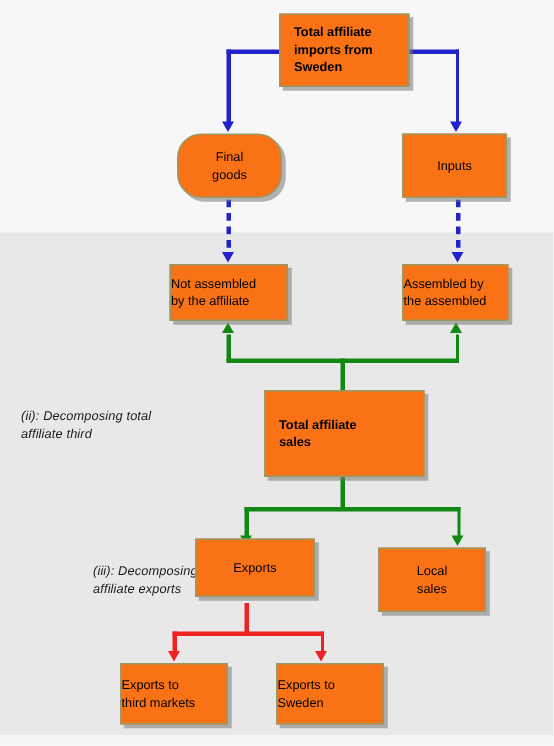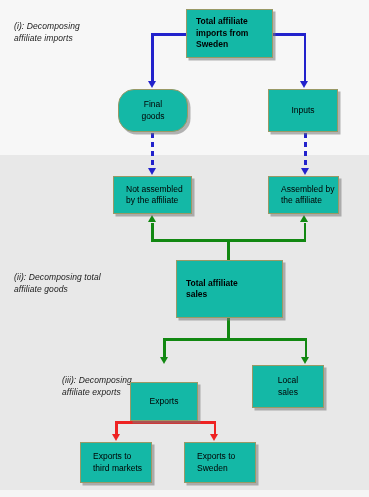--- a/index.html
+++ b/index.html
@@ -34,38 +34,38 @@
     line-height: 12px;
     color: #1a1a1a;
     letter-spacing: 0.1px;
     white-space: pre-line;
   }
 
   
   .box {
     position: absolute;
     box-sizing: border-box;
-    background: #14b8a6;
+    background: #f97316;
     border: 1px solid #999966;
     box-shadow: 2.5px 2.5px 0 rgba(120,120,120,0.55);
     display: flex;
     align-items: center;
     justify-content: flex-start;
     color: #000000;
     font-size: 8.5px;
     line-height: 11.5px;
     white-space: pre-line;
     z-index: 3;
   }
   .box > span { display: block; }
   .box.center { justify-content: center; text-align: center; }
   .box.left   { justify-content: flex-start; text-align: left; }
   .box.bold   { font-weight: bold; }
   .box.pad    { padding-left: 9px; }
-  .box.pad2   { padding-left: 12px; }
+  .box.pad2   { padding-left: 0; }
 
   
   .ln { position: absolute; z-index: 2; }
   .ln.blue-solid  { background: #2222cc; }
   .ln.green       { background: #118811; }
   .ln.red         { background: #ee2222; }
 
   .dash-v {
     position: absolute;
     z-index: 2;
@@ -96,22 +96,20 @@
 </style>
 </head>
 <body>
 
 <div id="canvas">
 
   <div class="band band-top"></div>
   <div class="band band-gray"></div>
   <div class="band band-bottom"></div>
 
-  <div class="caption" style="left:14px; top:20px; width:104px;">(i):  Decomposing
-affiliate imports</div>
 
   <div class="ln blue-solid" style="left:151px; top:33px; width:72px; height:2.5px;"></div>
   <div class="ln blue-solid" style="left:234px; top:33px; width:72px; height:2.5px;"></div>
 
   <div class="ln blue-solid" style="left:151px; top:33px; width:2.5px; height:49px;"></div>
   <div class="ln blue-solid" style="left:303.5px; top:33px; width:2.5px; height:49px;"></div>
   <div class="arr down c-blue" style="left:147.7px; top:81px;"></div>
   <div class="arr down c-blue" style="left:300.2px; top:81px;"></div>
 
   <div class="box bold left pad" style="left:186px; top:9px; width:87px; height:49px;">
@@ -134,49 +132,49 @@
   <div class="arr down c-blue" style="left:148.3px; top:168px;"></div>
   <div class="arr down c-blue" style="left:300.8px; top:168px;"></div>
 
   <div class="box left pad2" style="left:113px; top:176px; width:79px; height:38px;">
     <span>Not assembled
 by the affiliate</span>
   </div>
 
   <div class="box left pad2" style="left:268px; top:176px; width:71px; height:38px;">
     <span>Assembled by
-the affiliate</span>
+the assembled</span>
   </div>
 
   <div class="ln green" style="left:151px; top:239px; width:155px; height:2.5px;"></div>
   <div class="ln green" style="left:151px; top:223px; width:2.5px; height:18px;"></div>
   <div class="ln green" style="left:303.5px; top:223px; width:2.5px; height:18px;"></div>
   <div class="arr up c-green" style="left:147.7px; top:215px;"></div>
   <div class="arr up c-green" style="left:300.2px; top:215px;"></div>
   <div class="ln green" style="left:227px; top:239px; width:2.5px; height:22px;"></div>
 
   <div class="caption" style="left:14px; top:271px; width:130px;">(ii):  Decomposing total
-affiliate goods</div>
+affiliate third</div>
 
   <div class="box bold left pad" style="left:176px; top:260px; width:107px; height:58px;">
     <span>Total affiliate
 sales</span>
   </div>
 
   <div class="ln green" style="left:227px; top:318px; width:2.5px; height:22px;"></div>
   <div class="ln green" style="left:163px; top:338px; width:144px; height:2.5px;"></div>
   <div class="ln green" style="left:163px; top:338px; width:2.5px; height:21px;"></div>
   <div class="ln green" style="left:304.5px; top:338px; width:2.5px; height:21px;"></div>
   <div class="arr down c-green" style="left:159.7px; top:357px;"></div>
   <div class="arr down c-green" style="left:301.2px; top:357px;"></div>
 
   <div class="caption" style="left:14px; top:374px; width:110px;margin-left:48px;">(iii):  Decomposing
 affiliate exports</div>
 
-  <div class="box center" style="left:130px; top:382px; width:68px; height:39px;">
+  <div class="box center" style="left:130px; top:359px; width:80px; height:39px;">
     <span>Exports</span>
   </div>
 
   <div class="box center" style="left:252px; top:365px; width:72px; height:43px;">
     <span>Local
 sales</span>
   </div>
 
   <div class="ln red" style="left:163px; top:402px; width:2.5px; height:21px;"></div>
   <div class="ln red" style="left:115px; top:421px; width:101px; height:2.5px;"></div>

